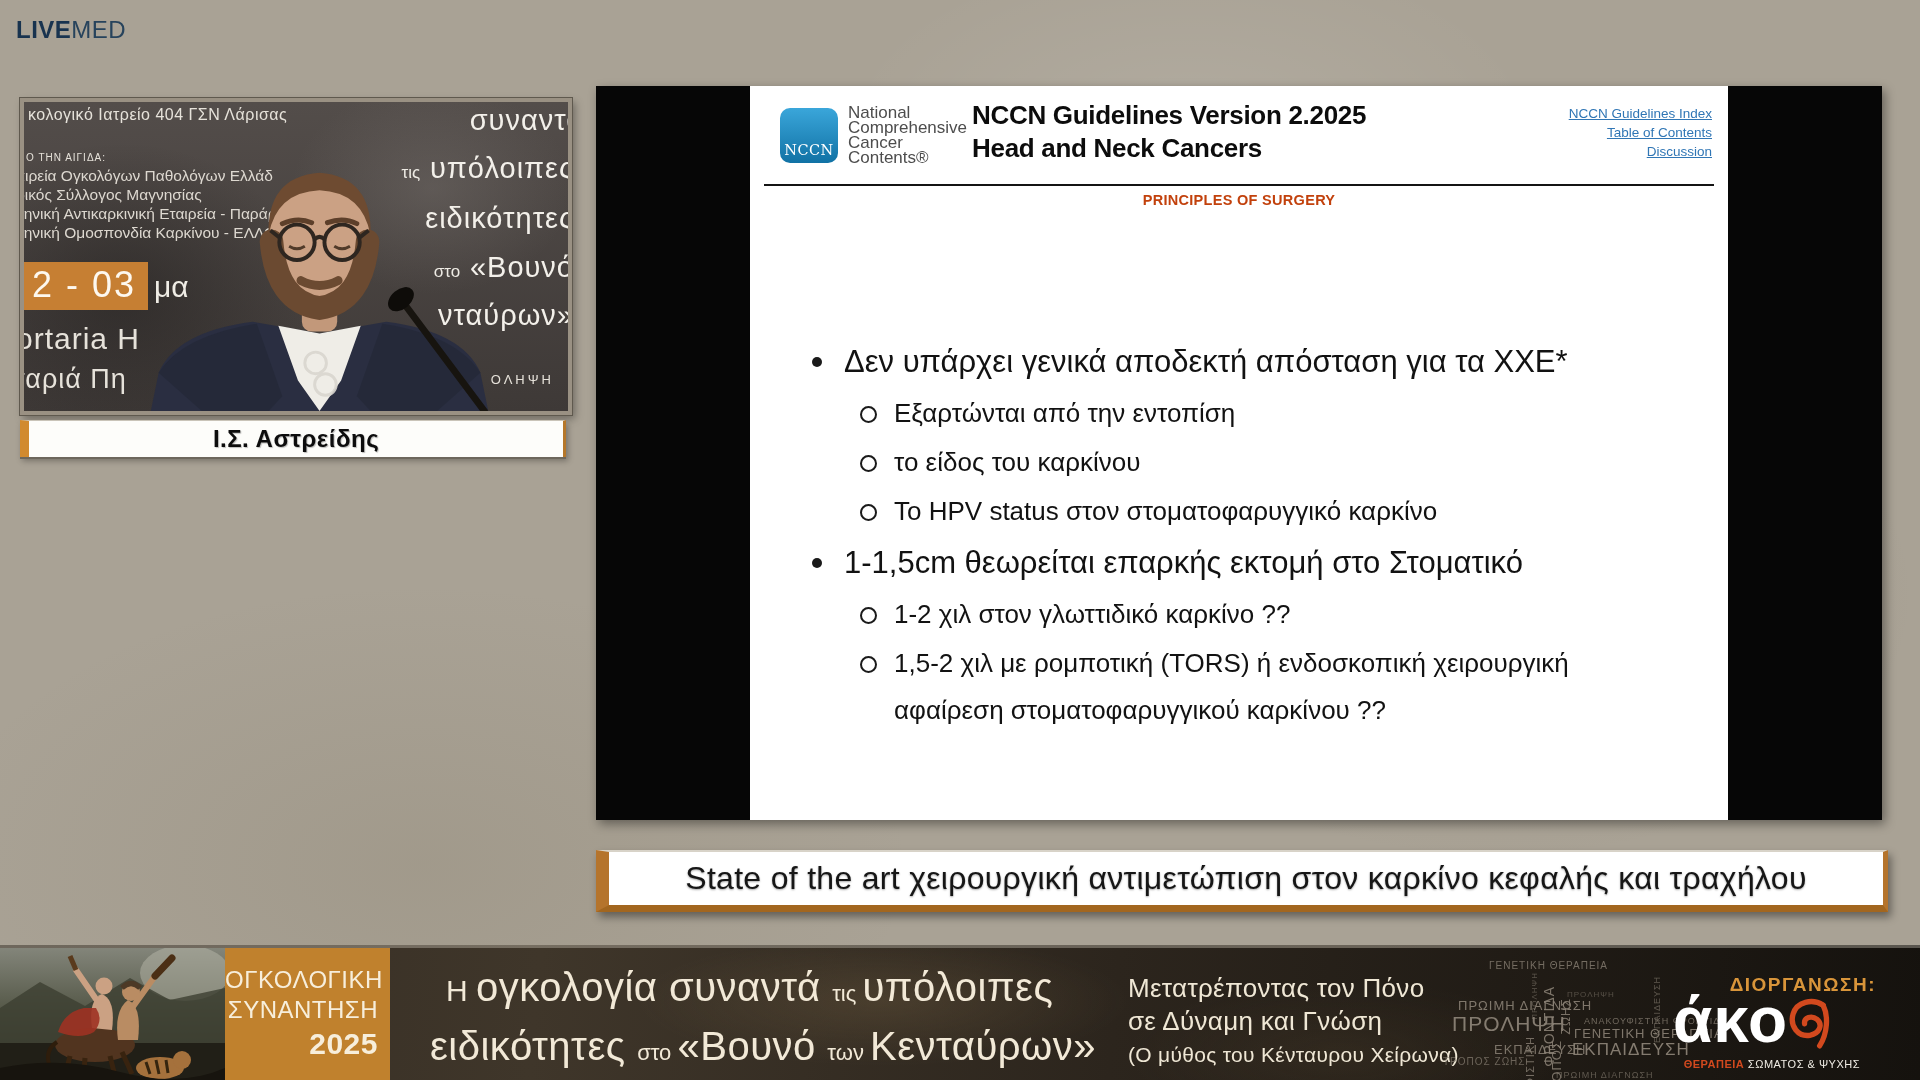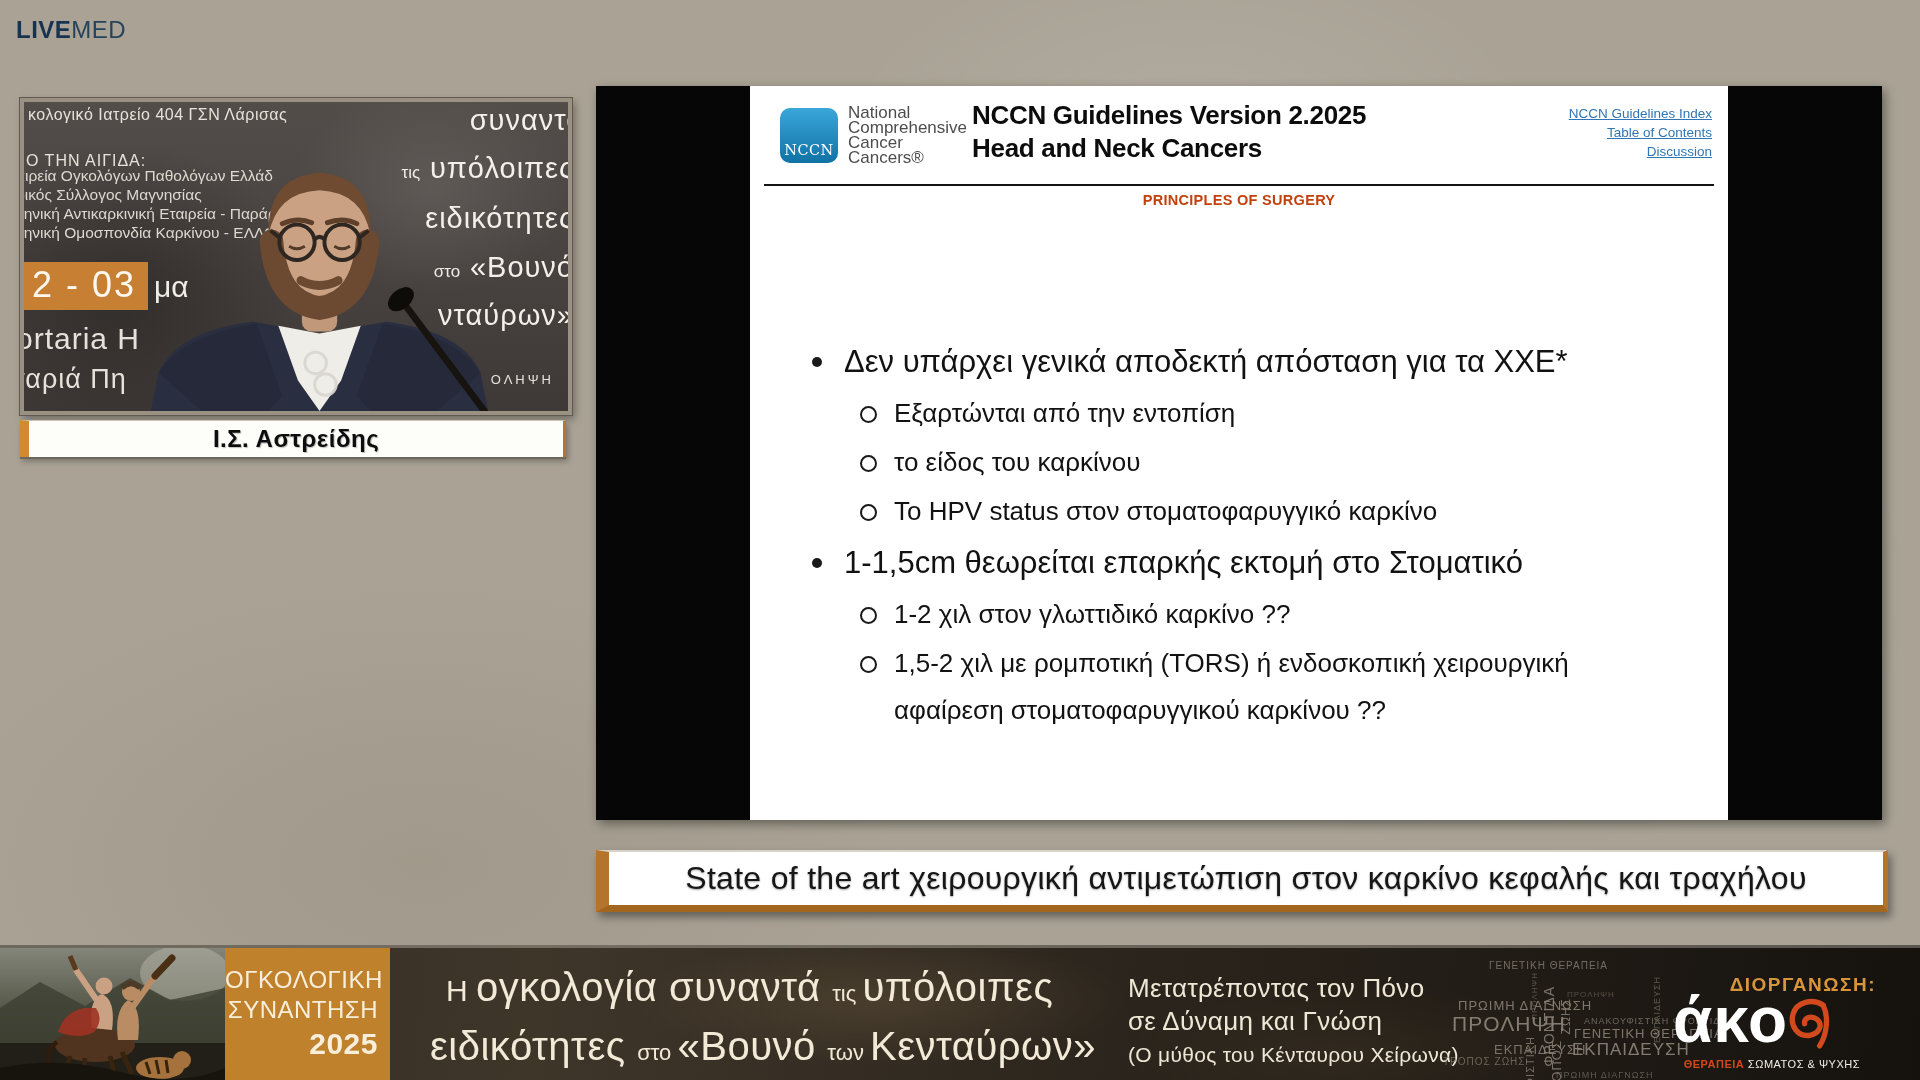--- a/index.html
+++ b/index.html
@@ -17,21 +17,21 @@
   .brand .b2{font-weight:400;color:#27435c;}
   
   .video{position:absolute;left:20px;top:98px;width:552px;height:317px;border:4px solid #9a9183;
     box-shadow:0 0 0 1px #5f594e,3px 4px 8px rgba(0,0,0,.35);overflow:hidden;
     background-image:
       radial-gradient(ellipse 200px 150px at 75% 28%, rgba(128,122,118,.35), transparent 70%),
       radial-gradient(ellipse 260px 210px at 18% 62%, rgba(25,23,22,.45), transparent 72%),
       linear-gradient(180deg,#534d4a,#3e3937);}
   .video .ovl{position:absolute;color:#e6e2da;white-space:nowrap;z-index:2;}
   .v-clinic{left:4px;top:4px;font-size:16px;letter-spacing:.5px;}
-  .v-aigida{left:2px;top:50px;font-size:16px;color:#9a7050;letter-spacing:1px;}
+  .v-aigida{left:2px;top:50px;font-size:10px;color:#9a7050;letter-spacing:1px;}
   .v-societies{left:-8px;top:64px;}
   .v-societies div{font-size:15.5px;line-height:19px;color:#ddd8d0;white-space:nowrap;}
   .v-date{left:-8px;top:160px;}
   .date-box{display:inline-block;background:#c67f33;color:#fdf8ef;font-size:36px;line-height:44px;padding:1px 12px 3px 16px;letter-spacing:2px;}
   .date-suffix{font-size:30px;color:#efece5;margin-left:6px;}
   .v-venue1{left:-8px;top:220px;font-size:30px;color:#e9e5dd;letter-spacing:1px;}
   .v-venue2{left:-10px;top:262px;font-size:27px;color:#e9e5dd;letter-spacing:1px;}
   .v-right{position:absolute;right:-10px;top:0;width:270px;height:100%;z-index:2;}
   .v-right .vr{position:absolute;right:4px;white-space:nowrap;text-align:right;}
   .v-right .vr:nth-child(1){top:2px;right:-6px;}
@@ -175,21 +175,21 @@
 
   <div class="slide-frame">
     <div class="slide">
       <div class="nccn-box">
         <span>NCCN</span>
       </div>
       <div class="nccn-org">
         <div>National</div>
         <div>Comprehensive</div>
         <div>Cancer</div>
-        <div>Cancers®</div>
+        <div>Contents®</div>
       </div>
       <div class="slide-title1">NCCN Guidelines Version 2.2025</div>
       <div class="slide-title2">Head and Neck Cancers</div>
       <div class="slide-links">
         <div class="slink">NCCN Guidelines Index</div>
         <div class="slink">Table of Contents</div>
         <div class="slink">Discussion</div>
       </div>
       <div class="slide-rule"></div>
       <div class="slide-section">PRINCIPLES OF SURGERY</div>

